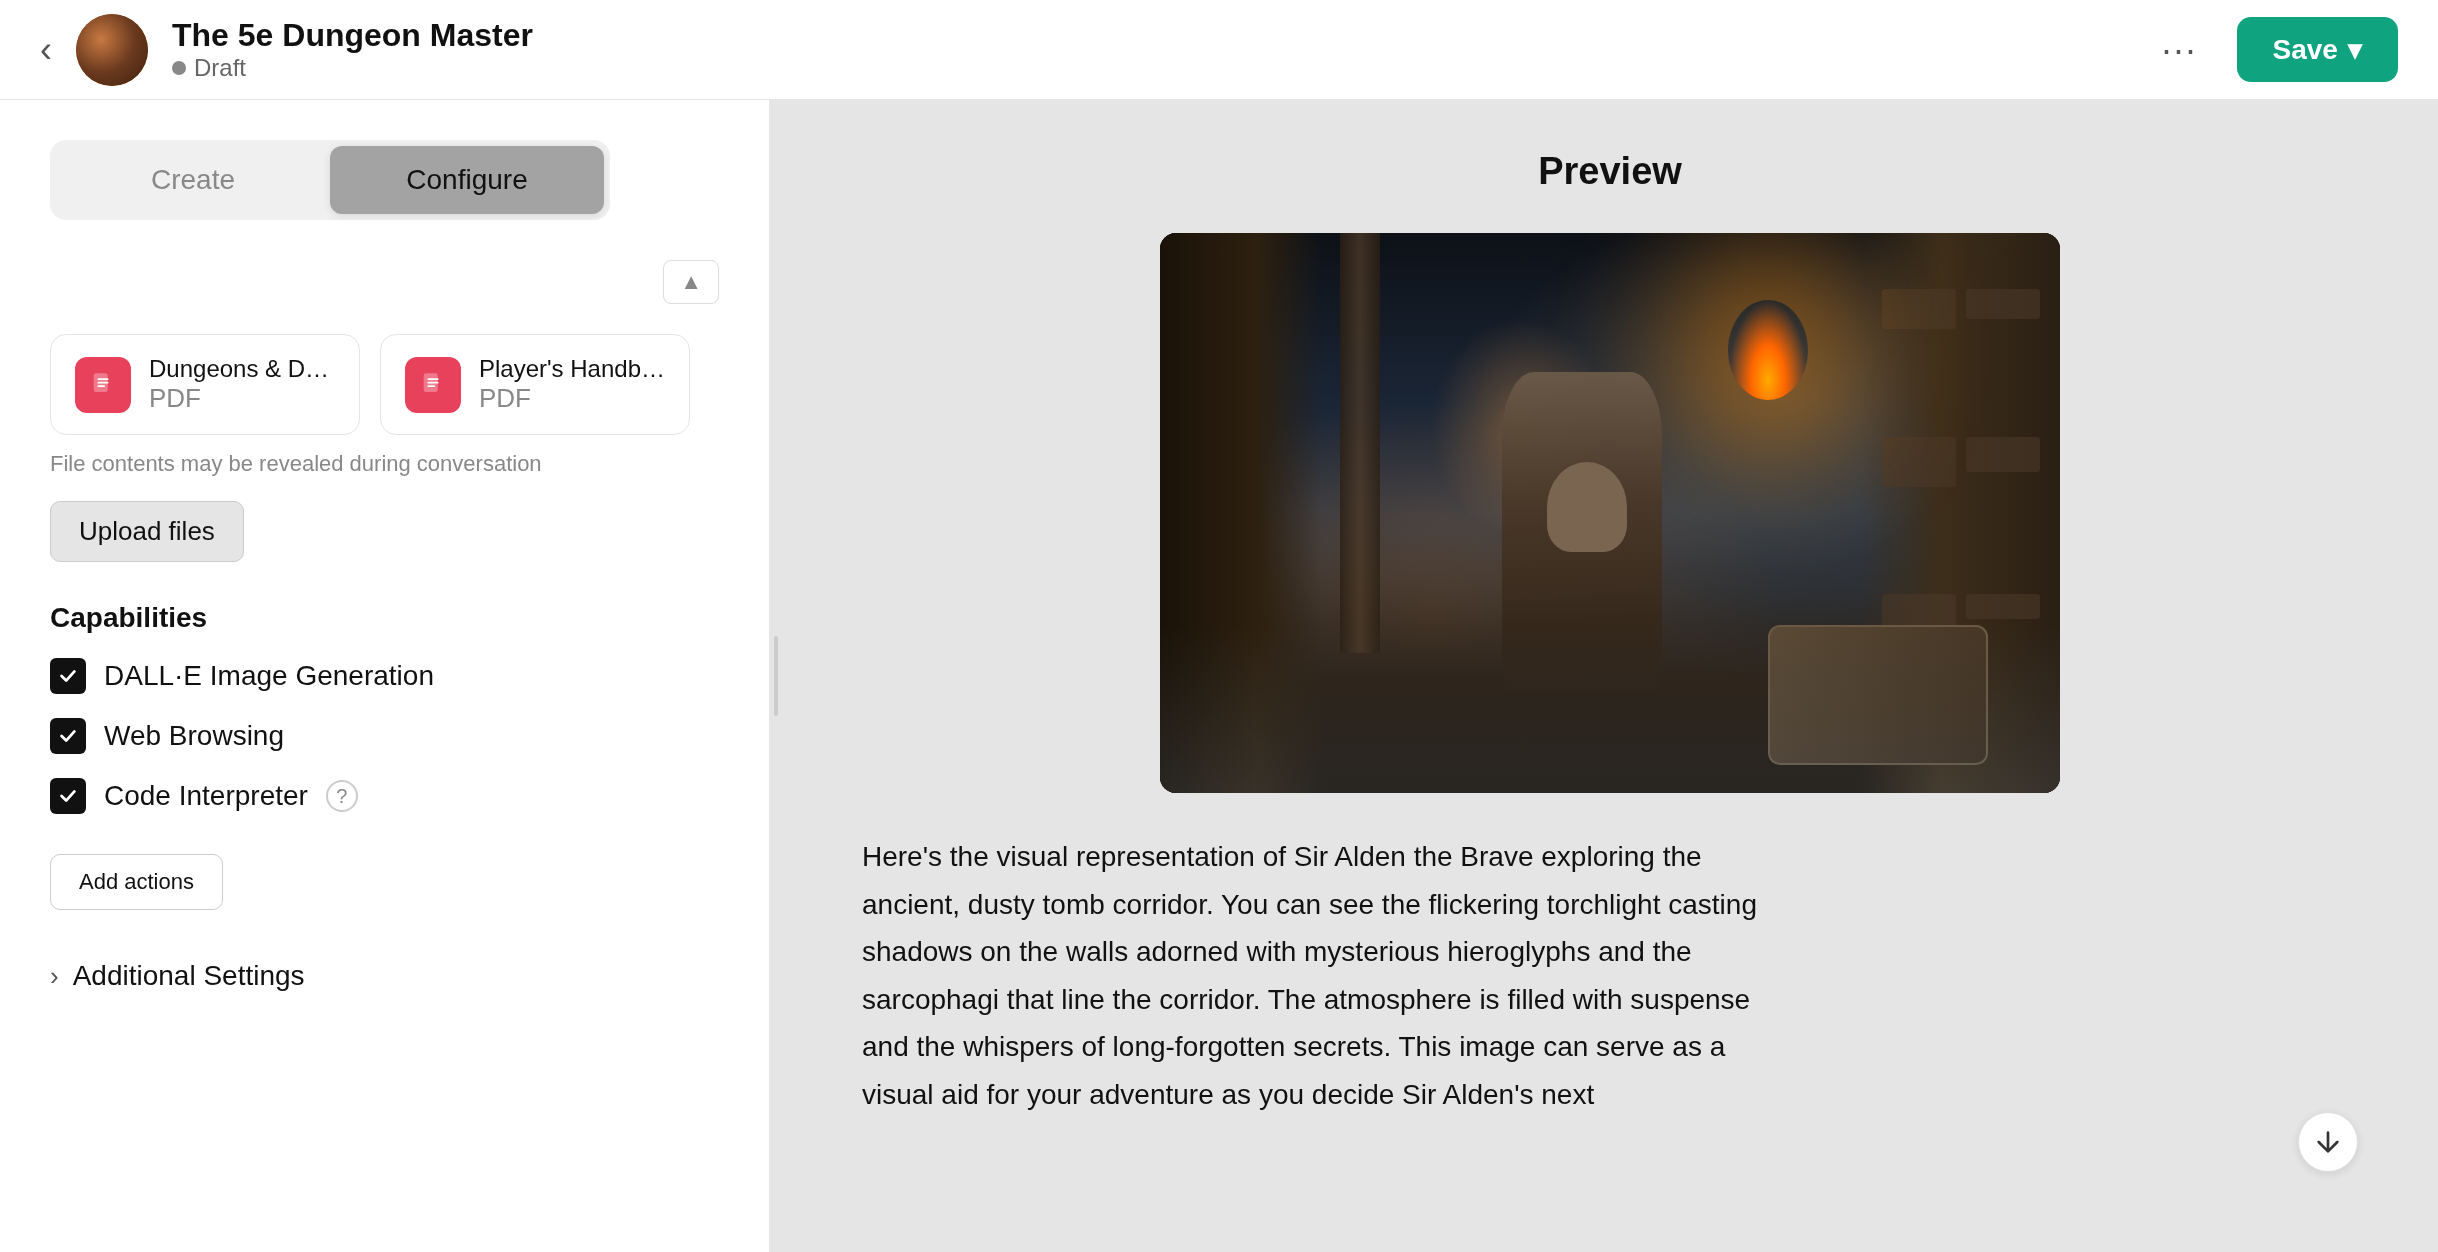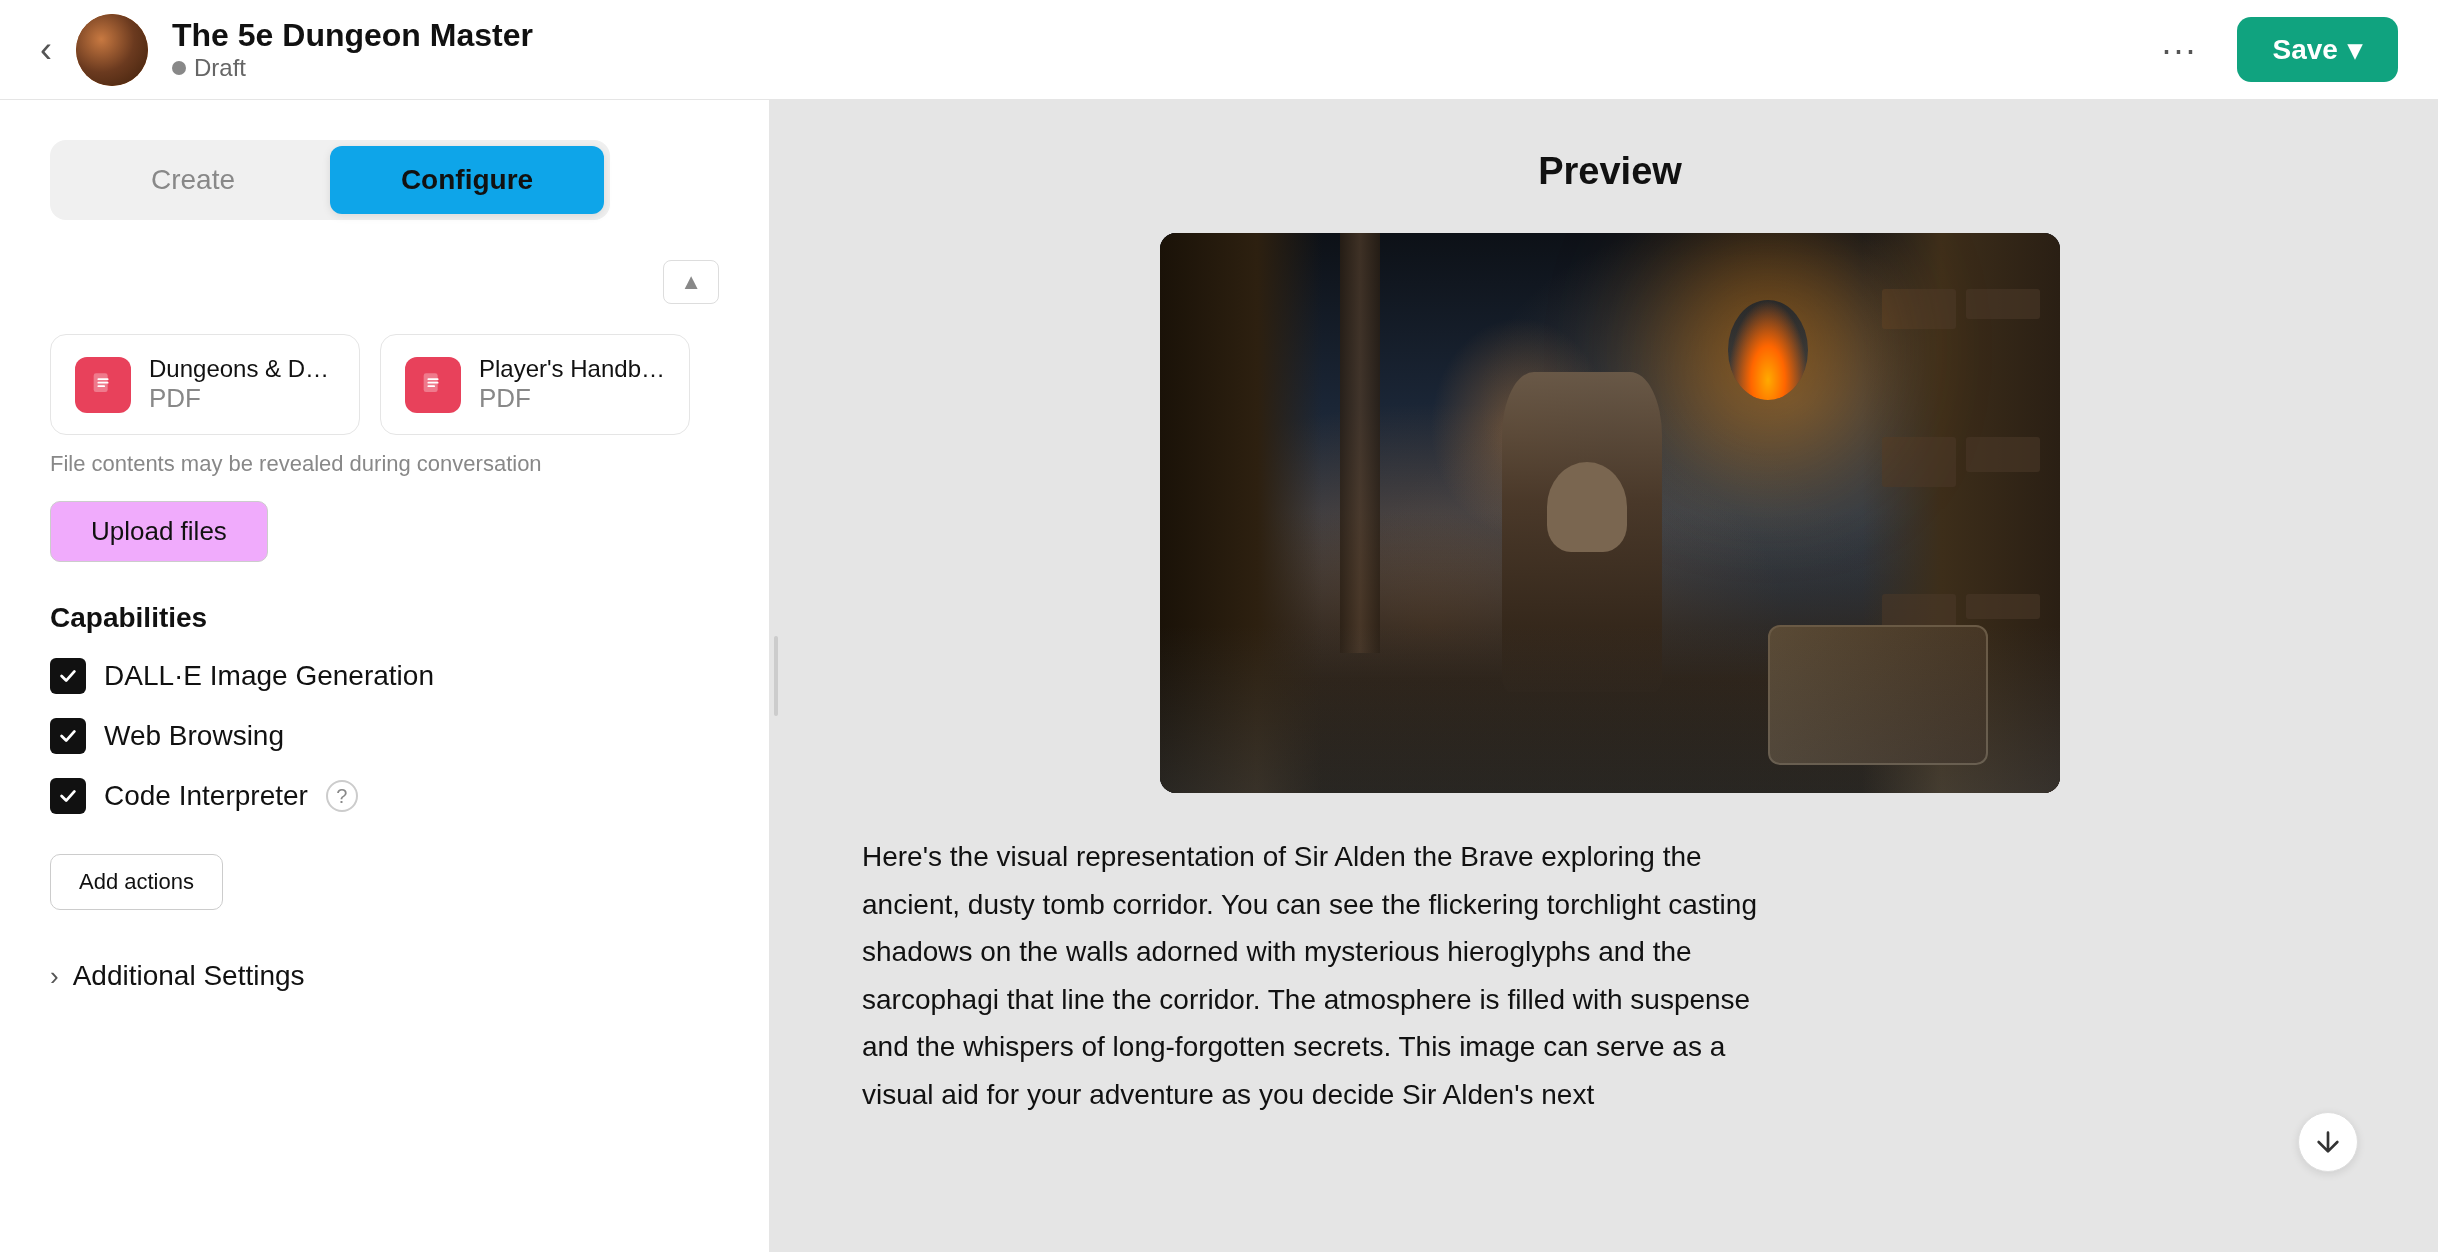--- a/index.html
+++ b/index.html
@@ -129,23 +129,23 @@
       flex: 1;
       text-align: center;
       padding: 18px 0;
       border-radius: 12px;
       font-size: 28px;
       font-weight: 500;
       cursor: pointer;
       color: #888;
     }
     .tab.active {
-      background: #0ea5e9;
-      color: #111;
-      font-weight: 700;
+      background: #a3a3a3;
+      color: #111;
+      font-weight: 400;
       box-shadow: 0 2px 8px rgba(0,0,0,0.1);
     }
 
     
     .collapse-area {
       display: flex;
       justify-content: flex-end;
       margin-bottom: 30px;
     }
     .collapse-btn {
@@ -214,23 +214,23 @@
       font-size: 26px;
       color: #888;
     }
     .file-note {
       font-size: 22px;
       color: #888;
       margin-bottom: 24px;
     }
     .upload-btn {
       border: 1px solid #ccc;
-      background: #f0abfc;
+      background: #e5e5e5;
       border-radius: 10px;
-      padding: 14px 40px;
+      padding: 14px 28px;
       font-size: 26px;
       cursor: pointer;
       color: #111;
       font-weight: 500;
     }
 
     
     .capabilities-section {
       margin-top: 40px;
       margin-bottom: 40px;

